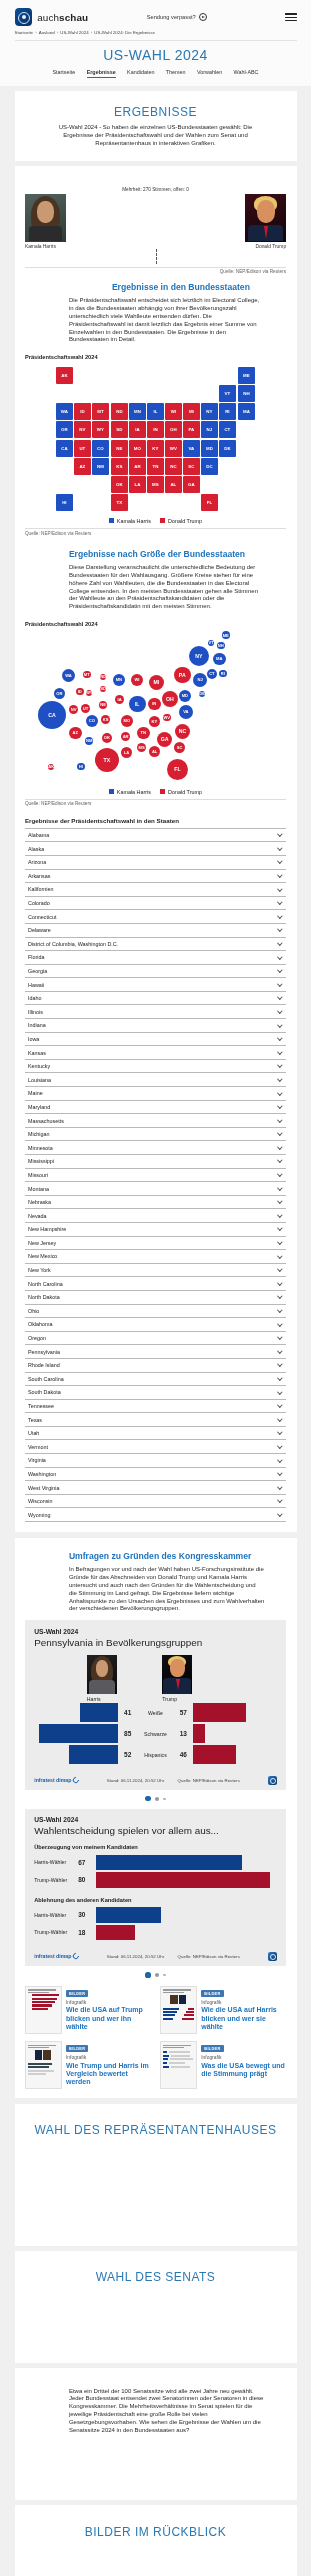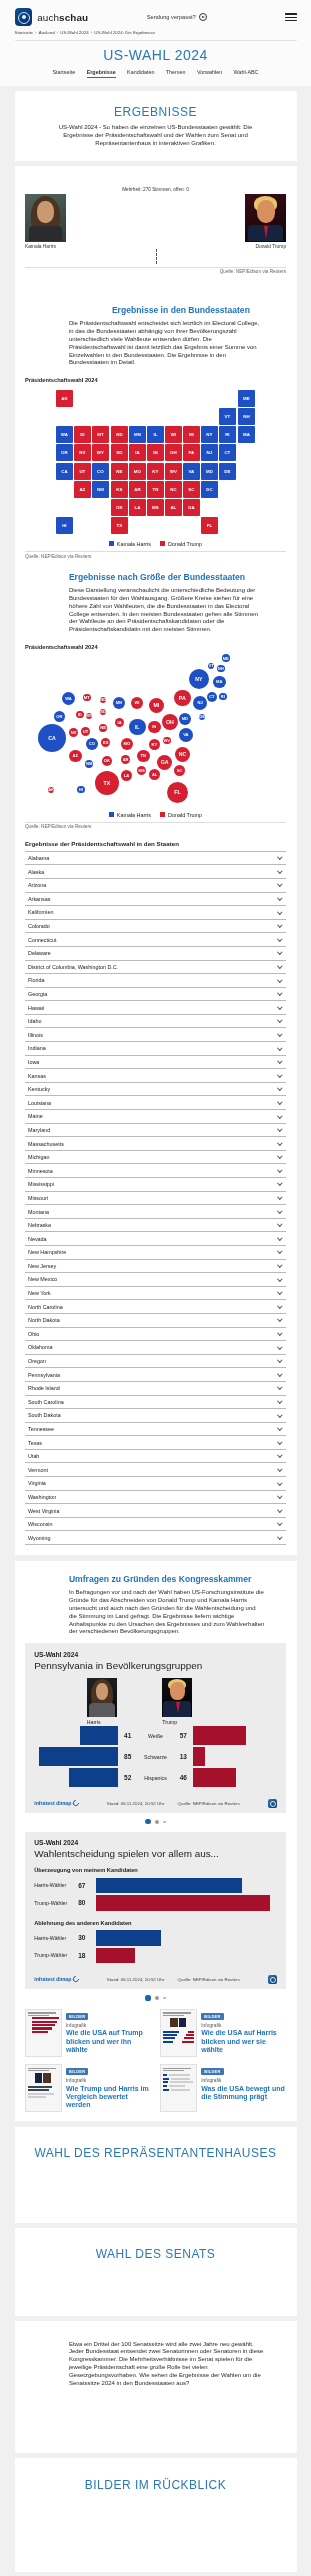--- a/index.html
+++ b/index.html
@@ -189,21 +189,21 @@
     <div class="b harris" style="width:42%;">
         <span>226</span>
       </div>
     <div class="b trump" style="width:58%;">
         <span>312</span>
       </div>
     <div class="ev-marker" style="left:50.2%;"></div>
   </div>
   <div class="src-row right source">Quelle: NEP/Edison via Reuters</div>
 
-  <div class="h2 indent" style="margin-top:31px;padding-left:43px;">Ergebnisse in den Bundesstaaten</div>
+  <div class="h2 indent" style="margin-top:8px;padding-left:43px;">Ergebnisse in den Bundesstaaten</div>
   <div class="para indent" style="margin-top:5.2px;">Die Präsidentschaftswahl entscheidet sich letztlich im Electoral College, in das die Bundesstaaten abhängig von ihrer Bevölkerungszahl unterschiedlich viele Wahlleute entsenden dürfen. Die Präsidentschaftswahl ist damit letztlich das Ergebnis einer Summe von Einzelwahlen in den Bundesstaaten. Die Ergebnisse in den Bundesstaaten im Detail.</div>
   <div class="chart-label" style="margin-top:10.4px;">Präsidentschaftswahl 2024</div>
   <div class="map-wrap">
       <div class="tile" style="left: 140px; top: 109px; background: rgb(214, 32, 49);">AL</div>
       <div class="tile" style="left: 31px; top: 0px; background: rgb(214, 32, 49);">AK</div>
       <div class="tile" style="left: 49px; top: 91px; background: rgb(214, 32, 49);">AZ</div>
       <div class="tile" style="left: 104px; top: 91px; background: rgb(214, 32, 49);">AR</div>
       <div class="tile" style="left: 31px; top: 73px; background: rgb(30, 80, 195);">CA</div>
       <div class="tile" style="left: 67px; top: 73px; background: rgb(30, 80, 195);">CO</div>
       <div class="tile" style="left: 194px; top: 54px; background: rgb(30, 80, 195);">CT</div>
@@ -722,25 +722,25 @@
           <div style="display: flex; gap: 1.6px;">
             <div class="bar" style="width: 5.7px; background: rgb(14, 63, 138); margin-top: 1.6px;"></div>
             <div class="bar" style="width: 19.7px; background: rgb(207, 207, 207); margin-top: 1.6px;"></div>
           </div>
         </div>
         <div class="teaser-body"><span class="badge">BILDER</span><div class="kicker">Infografik</div><div class="teaser-title">Was die USA bewegt und die Stimmung prägt</div></div>
       </div>
     </div>
 </div>
 
-<div class="card empty-sec" style="height:96px;">
+<div class="card empty-sec" style="height:142px;">
   <div class="sec-title">WAHL DES REPRÄSENTANTENHAUSES</div>
 </div>
 
-<div class="card empty-sec" style="height:88px;">
+<div class="card empty-sec" style="height:112px;">
   <div class="sec-title">WAHL DES SENATS</div>
 </div>
 
 <div class="card" style="height:132px; padding-top:14.5px;">
   <div class="para indent" style="margin-top:5.2px;">Etwa ein Drittel der 100 Senatssitze wird alle zwei Jahre neu gewählt. Jeder Bundesstaat entsendet zwei Senatorinnen oder Senatoren in diese Kongresskammer. Die Mehrheitsverhältnisse im Senat spielen für die jeweilige Präsidentschaft eine große Rolle bei vielen Gesetzgebungsvorhaben. Wie sehen die Ergebnisse der Wahlen um die Senatssitze 2024 in den Bundesstaaten aus?</div>
 </div>
 
 <div class="card empty-sec" style="height:114px;">
   <div class="sec-title">BILDER IM RÜCKBLICK</div>
 </div>

